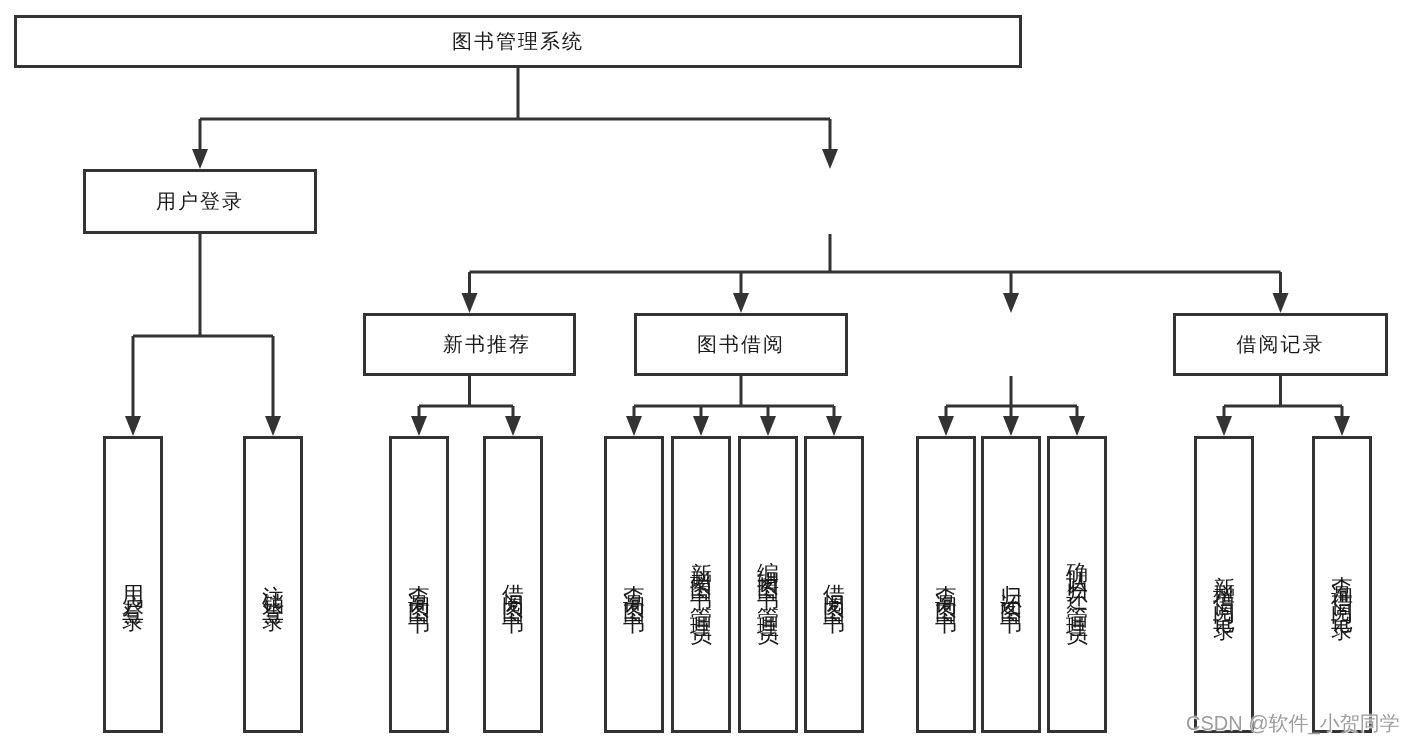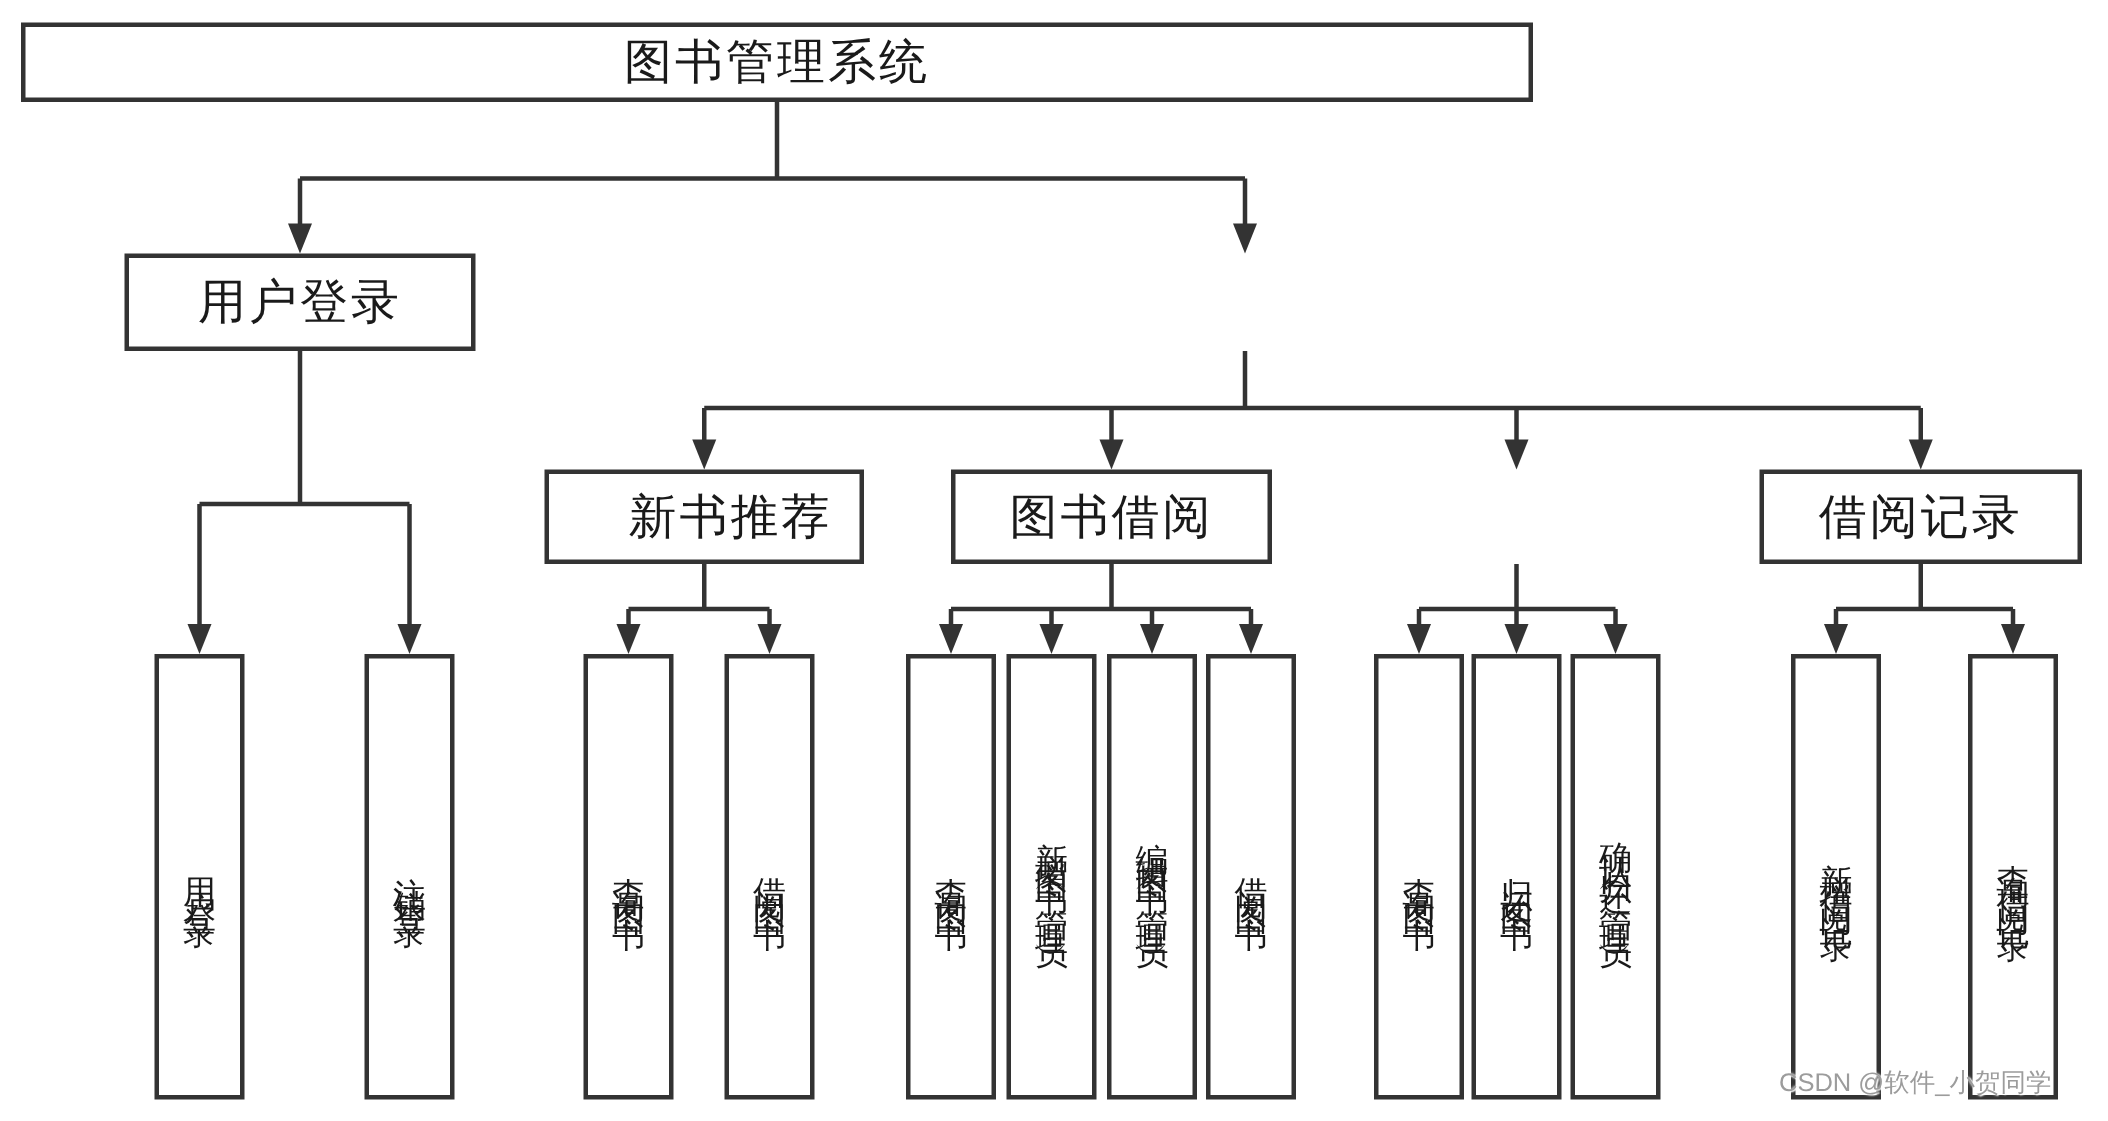--- a/index.html
+++ b/index.html
@@ -12,21 +12,21 @@
   }
   #wires{position:absolute;left:0;top:0;width:1405px;height:747px;}
   .node{
     position:absolute;
     box-sizing:border-box;
     border:3px solid #333333;
     background:#ffffff;
     display:flex;align-items:center;justify-content:center;
     color:#1a1a1a;
   }
-  .hlabel{font-size:32px;letter-spacing:2px;white-space:nowrap;}
+  .hlabel{font-size:20px;letter-spacing:2px;white-space:nowrap;}
   .root{left:14px;top:15px;width:1008px;height:53px;}
   .n-user-login{left:83px;top:169px;width:234px;height:65px;}
   .n-book-mgmt{left:712px;top:169px;width:235px;height:65px;}
   .lvl3{top:313px;height:63px;}
   .n-new-book{left:363px;width:213px;padding-left:35px;}
   .n-book-borrow{left:634px;width:214px;}
   .n-current-borrow{left:904px;width:214px;}
   .n-borrow-records{left:1173px;width:215px;}
   .leaf{top:436px;width:60px;height:297px;}
   .vlabel{
@@ -40,21 +40,21 @@
   .lf1{left:103px;}  .lf2{left:243px;}
   .lf3{left:389px;}  .lf4{left:483px;}
   .lf5{left:604px;}  .lf6{left:671px;}
   .lf7{left:738px;}  .lf8{left:804px;}
   .lf9{left:916px;}  .lf10{left:981px;}
   .lf11{left:1047px;}
   .lf12{left:1194px;} .lf13{left:1312px;}
   .watermark{
     position:absolute;
     left:1186px;top:710px;
-    font-size:17px;
+    font-size:20px;
     color:#9c9c9c;
     text-shadow:0 0 2px #ffffff,1px 1px 1px #ffffff;
     white-space:nowrap;
     z-index:5;
   }
 </style>
 </head>
 <body>
 
 <div id="canvas">

